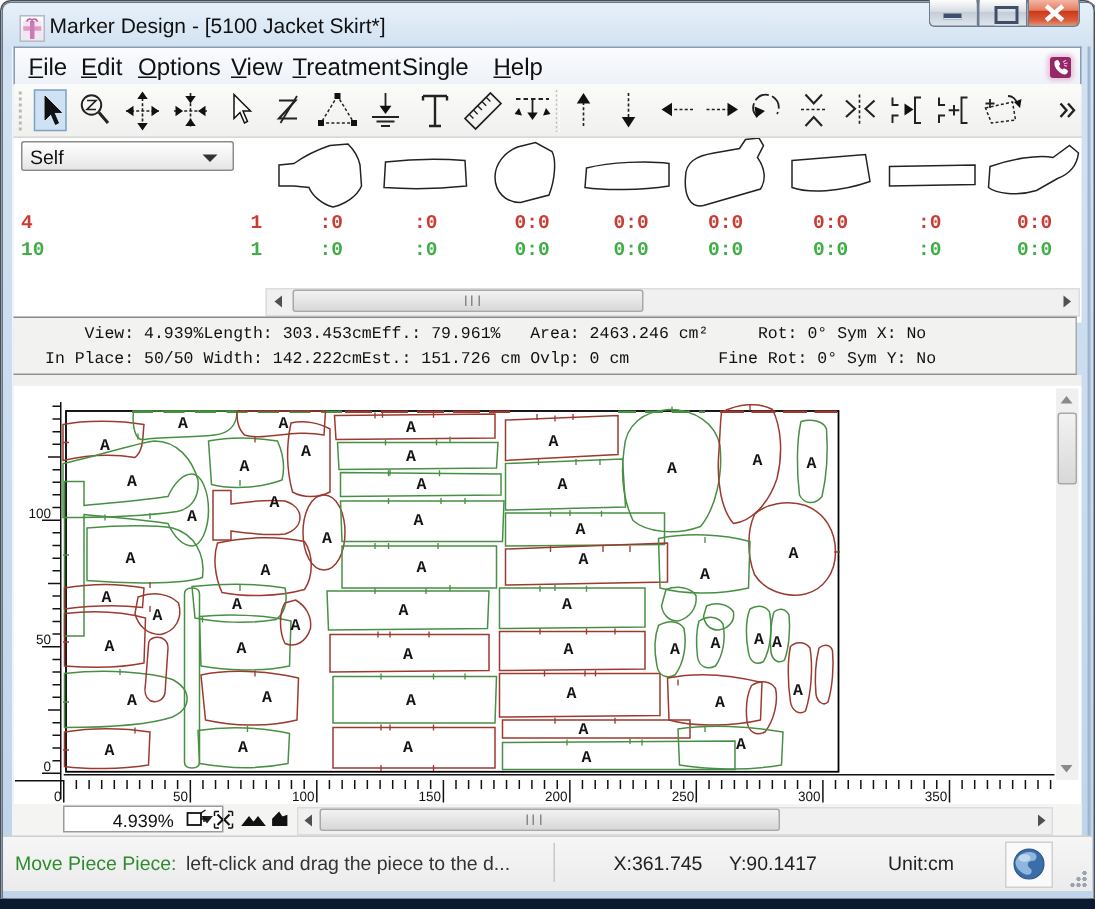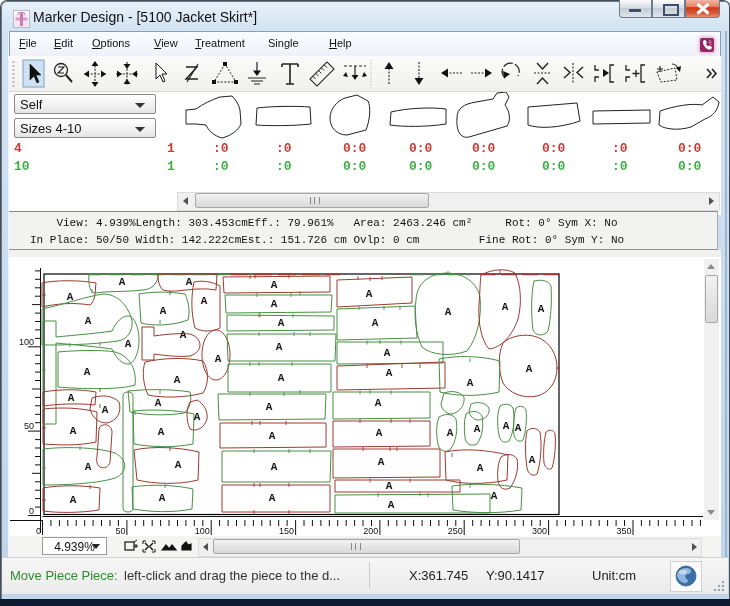--- a/index.html
+++ b/index.html
@@ -16,21 +16,21 @@
   #title{position:absolute;left:31px;top:7px;font-size:14px;color:#101010;}
   #winicon{position:absolute;left:11px;top:8px;width:15px;height:16px;background:linear-gradient(#fdfdfd,#e8e8ee);border:1px solid #b8b8c8;}
   
   #caps{position:absolute;left:619px;top:0px;width:101px;height:19px;}
   .cap{position:absolute;top:0;height:18px;box-sizing:border-box;border:1px solid #6e7c8c;border-top:none;}
   #capmin{left:0;width:33px;background:linear-gradient(#fdfdfd,#d8dde4 45%,#c3cbd6 46%,#dfe5ec);border-radius:0 0 0 4px;}
   #capmax{left:33px;width:33px;background:linear-gradient(#fdfdfd,#d8dde4 45%,#c3cbd6 46%,#dfe5ec);}
   #capclose{left:66px;width:35px;background:linear-gradient(#f5b6a4,#e47e62 40%,#ce3817 45%,#d85e3e 80%,#e8926f);border-radius:0 0 4px 0;}
   
   #menubar{position:absolute;left:9px;top:31px;width:712px;height:26px;background:linear-gradient(#fafcfe,#eef2f8);border:1px solid #8a9cb2;border-bottom:1px solid #98a8bc;box-sizing:border-box;}
-  .mi{position:absolute;top:5px;font-size:11px;color:#111;}
+  .mi{position:absolute;top:5px;font-size:16px;color:#111;}
   .mi u{text-decoration:underline;}
   #phoneic{position:absolute;left:690px;top:6px;width:14px;height:14px;background:#942766;border-radius:2px;box-shadow:0 0 3px 2px #eac5dc;}
   
   #toolbar{position:absolute;left:9px;top:56px;width:712px;height:36px;background:linear-gradient(#fbfbfa,#f0f0ee);border-bottom:1px solid #d8d8d4;box-sizing:border-box;}
   
   #strip{position:absolute;left:9px;top:92px;width:712px;height:123px;background:#fff;}
   .combo{position:absolute;left:5px;width:142px;height:20px;box-sizing:border-box;border:1px solid #8a8a8a;border-radius:2px;background:linear-gradient(#fff,#f0f0f0 60%,#e5e5e5);font-size:13px;color:#111;padding:2px 0 0 5px;}
   .combo .arr{position:absolute;right:10px;top:8px;width:0;height:0;border-left:5px solid transparent;border-right:5px solid transparent;border-top:5px solid #333;}
   .num{position:absolute;font-family:"Liberation Mono",monospace;font-size:13px;font-weight:bold;}
   .red{color:#cc3b33;}
@@ -39,21 +39,21 @@
   .sb{position:absolute;background:#f0f0f0;}
   .sbthumb{position:absolute;background:linear-gradient(#f2f2f2,#d8d8d8);border:1px solid #a8a8a8;border-radius:2px;box-sizing:border-box;}
   .sbarr{position:absolute;width:0;height:0;}
   
   #info{position:absolute;left:9px;top:211px;width:709px;height:39px;background:#f2f2f0;border-top:1px solid #888;border-bottom:1px solid #909090;border-right:1px solid #aaa;box-sizing:border-box;
     font-family:"Liberation Mono",monospace;font-size:11px;color:#111;white-space:pre;}
   
   #canvas{position:absolute;left:9px;top:257px;width:712px;height:300px;background:#fff;}
   
   #botbar{position:absolute;left:9px;top:536px;width:712px;height:21px;background:#f4f4f2;}
-  #zoombox{position:absolute;left:33px;top:1px;width:65px;height:18px;border:1px solid #9a9a9a;background:#fff;font-size:12px;color:#111;padding-top:2px;text-align:center;box-sizing:border-box;}
+  #zoombox{position:absolute;left:33px;top:1px;width:107px;height:18px;border:1px solid #9a9a9a;background:#fff;font-size:12px;color:#111;padding-top:2px;text-align:center;box-sizing:border-box;}
   
   #status{position:absolute;left:2px;top:557px;width:726px;height:36px;background:linear-gradient(#f6f6f6,#ebebeb);border-top:1px solid #d0d0d0;font-size:13px;color:#222;}
   #status .sep{position:absolute;top:4px;height:26px;width:1px;background:#c8c8c8;}
 </style>
 </head>
 <body>
 <div id="win">
   <div id="frame"></div>
   <div id="innerR"></div>
   <div id="innerL"></div>
@@ -183,21 +183,20 @@
       <path d="M672,64 a6 6 0 0 1 6,5" fill="none" stroke-width="1.2"></path>
       <path d="M680,72 l-4,-4 l5,-2 Z" fill="#111" stroke="none"></path>
       </g>
 
       <path d="M707,69 l4,4.5 l-4,4.5 M712,69 l4,4.5 l-4,4.5" stroke-width="1.6"></path>
     </g>
    </svg>
   </div>
   <div id="strip">
     <div class="combo" style="top:2px">Self<span class="arr"></span></div>
-    <div class="combo" style="top:26px">Sizes 4-10<span class="arr"></span></div>
     <div class="num red" style="left:5px;top:49px">4</div>
     <div class="num grn" style="left:5px;top:67px">10</div>
     <svg class="abs" style="left:151px;top:0" width="561" height="119" viewBox="0 0 561 119">
      <g transform="translate(-160,-92)" fill="none" stroke="#222" stroke-width="1">
       <path d="M186,110 L196,109 C203,104 211,100 220,97 L232,96 C236,100 239,105 240,110 L241,124 C238,131 230,136 222,138 C214,136 208,130 206,125 L196,124 L186,124 Z"></path>
       <path d="M257,108 C275,106 296,106 310,107 L311,124 C292,126 270,126 256,125 Z"></path>
       <path d="M345,98 C337,101 330,109 330,118 C330,128 337,135 347,135 L366,130 C370,120 371,107 368,101 L357,95 L345,98 Z"></path>
       <path d="M391,112 C407,108 432,107 446,109 L446,124 C427,127 403,127 390,125 Z"></path>
       <path d="M457,118 C457,108 464,104 476,102 L493,99 L497,93 L506,92 L509,97 L505,105 C510,112 511,120 507,126 L469,137 C460,139 456,130 457,118 Z"></path>
       <path d="M528,107 L577,103 L580,121 C560,128 539,129 528,125 Z"></path>

